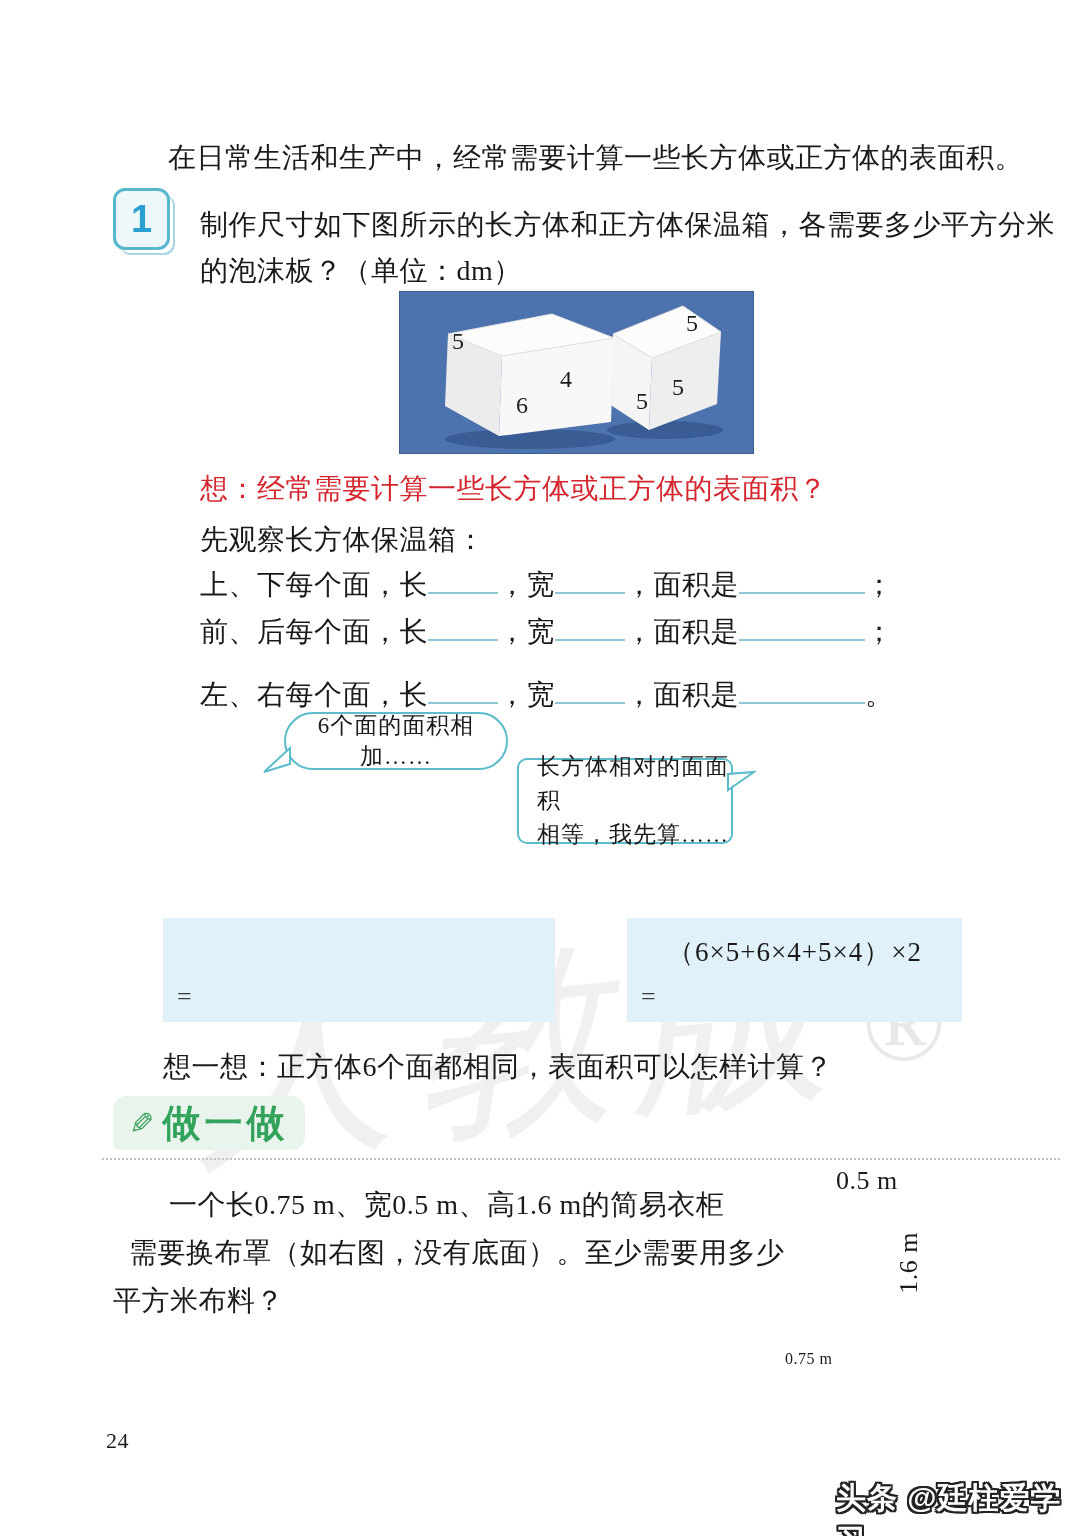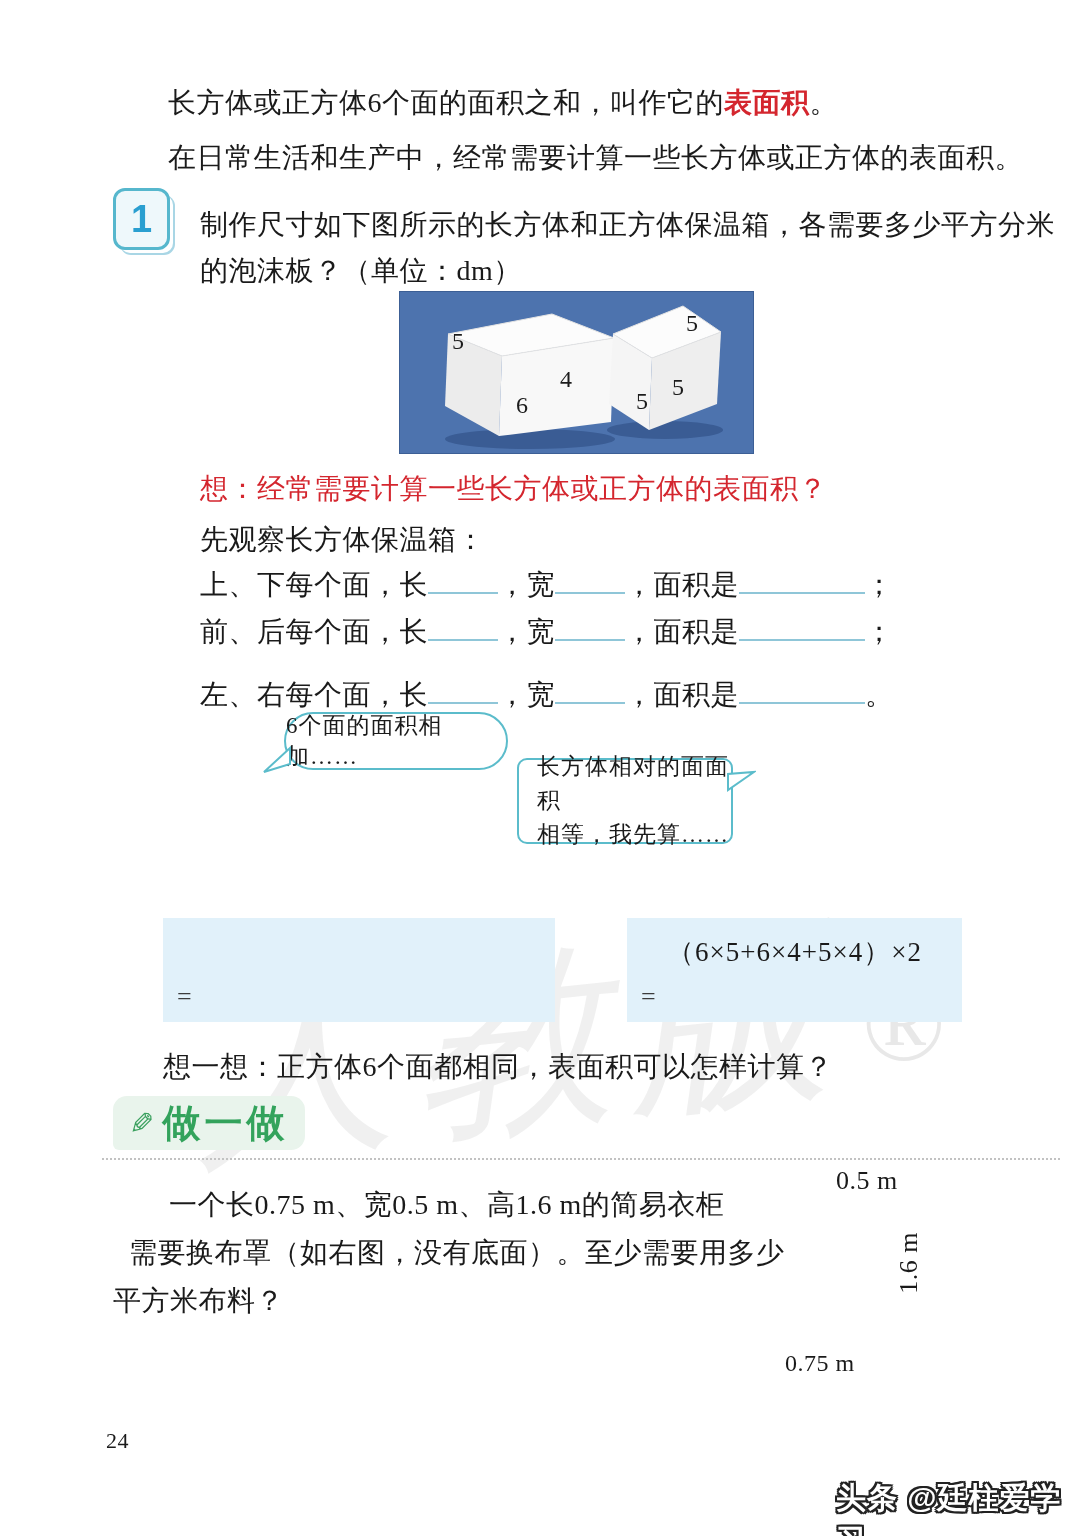--- a/index.html
+++ b/index.html
@@ -80,23 +80,20 @@
   .z2 { z-index:2; }
 </style>
 </head>
 <body>
 
 <div id="page">
 
   <div class="wm-center">人教版</div>
   <div class="wm-reg">®</div>
 
-  <div class="t z2" style="left:168px; top:84px;">
-    <span>长方体或正方体6个面的面积之和，叫作它的</span><span class="red">表面积</span><span>。</span>
-  </div>
   <div class="t z2" style="left:168px; top:139px;">在日常生活和生产中，经常需要计算一些长方体或正方体的表面积。</div>
 
   <div class="badge z2">
     <span>1</span>
   </div>
 
   <div class="t z2" style="left:200px; top:206px;">制作尺寸如下图所示的长方体和正方体保温箱，各需要多少平方分米</div>
   <div class="t z2" style="left:200px; top:252px;">的泡沫板？（单位：dm）</div>
 
   <div class="photo z2">
@@ -130,21 +127,21 @@
   <div class="t z2" style="left:200px; top:566px;">
     <span>上、下每个面，长</span><span class="blank w1"></span><span>，宽</span><span class="blank w2"></span><span>，面积是</span><span class="blank w3"></span><span>；</span>
   </div>
   <div class="t z2" style="left:200px; top:613px;">
     <span>前、后每个面，长</span><span class="blank w1"></span><span>，宽</span><span class="blank w2"></span><span>，面积是</span><span class="blank w3"></span><span>；</span>
   </div>
   <div class="t z2" style="left:200px; top:676px;">
     <span>左、右每个面，长</span><span class="blank w1"></span><span>，宽</span><span class="blank w2"></span><span>，面积是</span><span class="blank w3"></span><span>。</span>
   </div>
 
-  <div class="bubble" style="left:284px; top:712px; width:224px; height:58px; border-radius:29px;">
+  <div class="bubble" style="left:284px; top:712px; width:224px; height:58px; border-radius:29px;text-align:center;">
     <span>6个面的面积相加……</span>
     <svg class="tail" style="left:-24px; top:32px;" width="30" height="30" viewBox="0 0 30 30">
       <polygon points="28,2 28,18 2,26" fill="#ffffff" stroke="#5bbccb" stroke-width="2"></polygon>
     </svg>
   </div>
 
   <div class="bubble" style="left:517px; top:758px; width:216px; height:86px; border-radius:10px; flex-direction:column; align-items:flex-start; padding-left:18px; line-height:34px;">
     <span>长方体相对的面面积</span>
     <span>相等，我先算……</span>
     <svg class="tail" style="right:-25px; top:8px;" width="30" height="30" viewBox="0 0 30 30">
@@ -168,19 +165,19 @@
   </div>
 
   <div class="dotted z2"></div>
 
   <div class="t z2" style="left:169px; top:1186px;">一个长0.75 m、宽0.5 m、高1.6 m的简易衣柜</div>
   <div class="t z2" style="left:113px; top:1234px;margin-left:16px;">需要换布罩（如右图，没有底面）。至少需要用多少</div>
   <div class="t z2" style="left:113px; top:1282px;">平方米布料？</div>
 
   <div class="t z2" style="left:836px; top:1166px; font-size:26px;">0.5 m</div>
   <div class="t z2" style="left:878px; top:1248px; font-size:26px; transform:rotate(-90deg); transform-origin:center;">1.6 m</div>
-  <div class="t z2" style="left:785px; top:1350px; font-size:24px;">0.75 m</div>
+  <div class="t z2" style="left:785px; top:1350px; font-size:16px;">0.75 m</div>
 
   <div class="t z2" style="left:106px; top:1428px; font-size:22px;">24</div>
 
   <div class="wm-bottom">头条 @廷柱爱学习</div>
 
 </div>
 
 </body></html>

